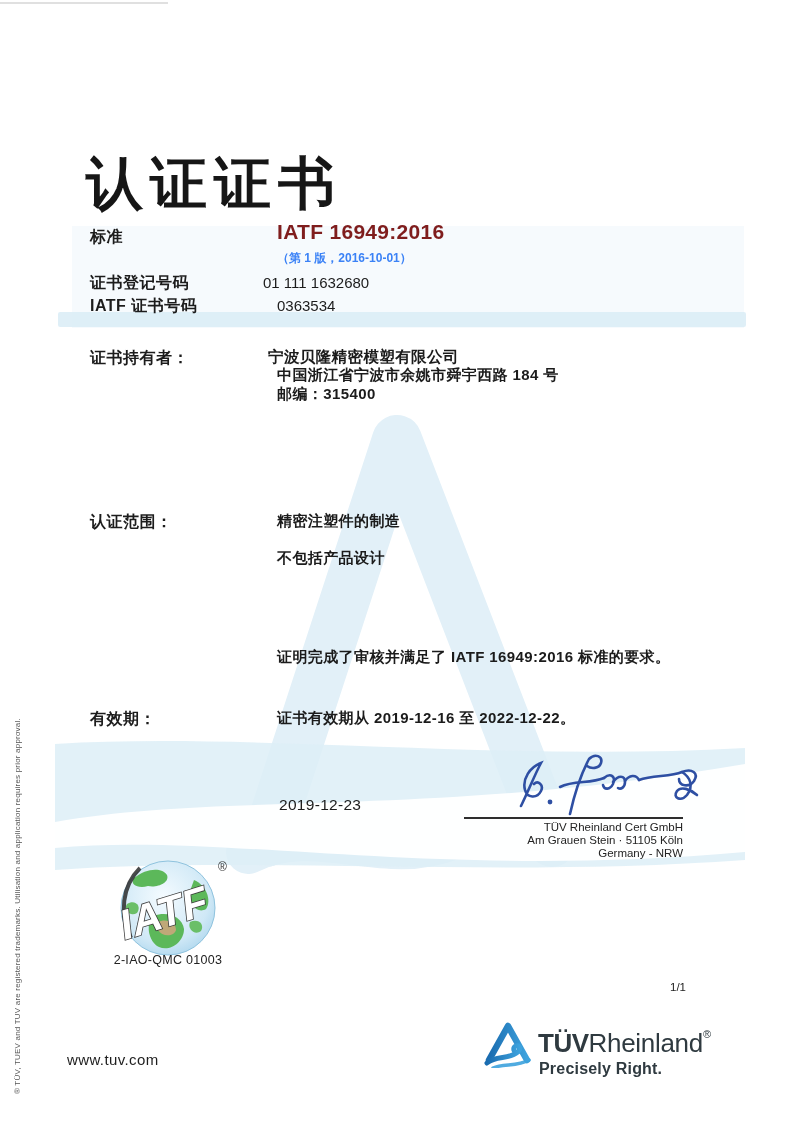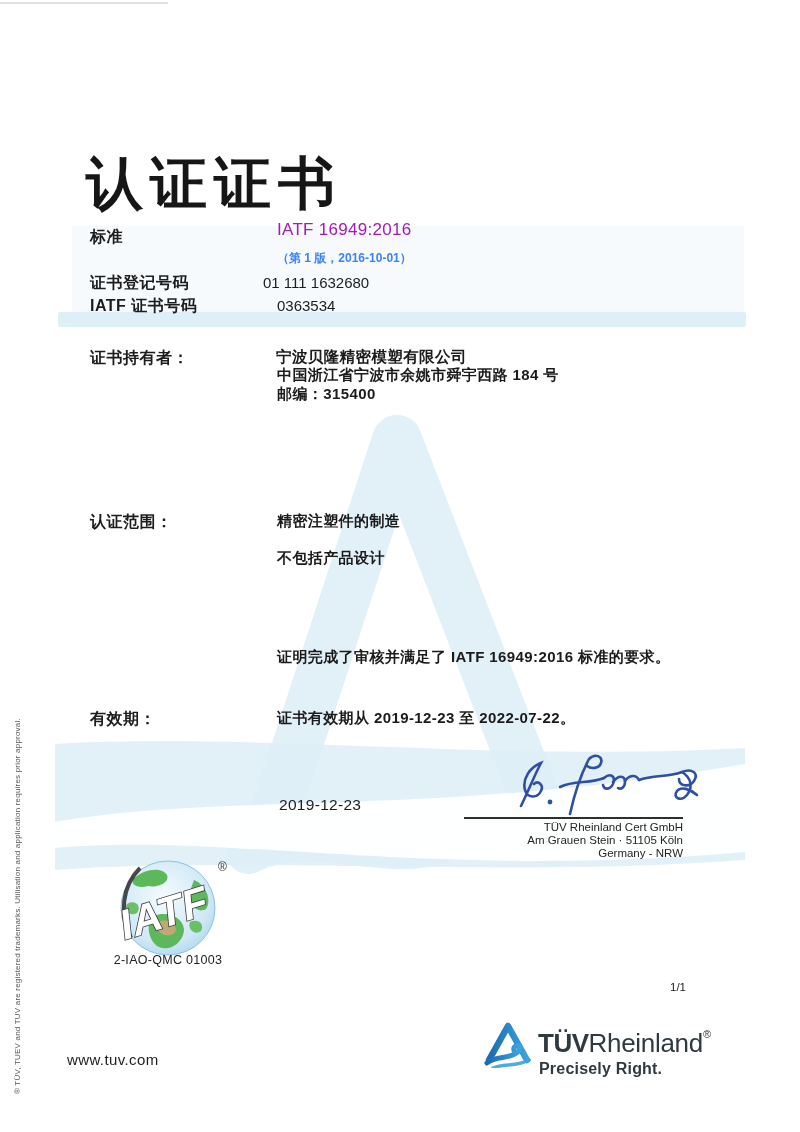--- a/index.html
+++ b/index.html
@@ -10,21 +10,21 @@
   }
   .abs{position:absolute;}
   
   #bg{left:0;top:0;width:800px;height:1132px;z-index:0;}
   .content{z-index:2;}
   .lbl{font-size:16px;font-weight:600;letter-spacing:.5px;color:#1c1c1c;white-space:nowrap;}
   .val{font-size:15px;font-weight:400;color:#1c1c1c;white-space:nowrap;}
   .title{
     font-size:57px;font-weight:800;letter-spacing:7px;color:#161616;white-space:nowrap;
   }
-  .std-heading{font-size:17px;font-weight:400;letter-spacing:.3px;color:#a21caf;white-space:nowrap;}
+  .std-heading{font-size:21px;font-weight:700;letter-spacing:.3px;color:#7f1d1d;white-space:nowrap;}
   .std-version{font-size:12px;font-weight:700;color:#3b82f6;white-space:nowrap;}
   .holder-name{font-size:15.5px;font-weight:700;letter-spacing:.4px;white-space:nowrap;}
   .cn-text{font-size:15px;font-weight:600;letter-spacing:.4px;white-space:nowrap;}
   .date-text{font-size:15.5px;font-weight:500;color:#1d1d1d;letter-spacing:.3px;}
   .sig-block{width:228px;text-align:right;font-size:11.5px;line-height:13px;color:#242424;}
   .pagenum{font-size:11.5px;color:#222;}
   .website{font-size:15px;color:#1e1e1e;letter-spacing:.4px;}
   .brandline{white-space:nowrap;color:#2f3a40;}
   .brand-tuv{font-size:26px;font-weight:800;letter-spacing:-.5px;}
   .brand-rh{font-size:26px;font-weight:400;letter-spacing:-.3px;}
@@ -67,32 +67,32 @@
 <div class="abs content std-heading" style="left:277px;top:220px">IATF 16949:2016</div>
 <div class="abs content std-version" style="left:277px;top:250px">（第 1 版，2016-10-01）</div>
 
 <div class="abs content lbl" style="left:90px;top:273px">证书登记号码</div>
 <div class="abs content val" style="left:263px;top:274px">01 111 1632680</div>
 
 <div class="abs content lbl" style="left:90px;top:296px">IATF 证书号码</div>
 <div class="abs content val" style="left:277px;top:297px">0363534</div>
 
 <div class="abs content lbl" style="left:90px;top:348px">证书持有者：</div>
-<div class="abs content holder-name" style="left:276px;top:347px">宁波贝隆精密模塑有限公司</div>
+<div class="abs content holder-name" style="left:268px;top:347px">宁波贝隆精密模塑有限公司</div>
 <div class="abs content cn-text" style="left:277px;top:366px">中国浙江省宁波市余姚市舜宇西路 184 号</div>
 <div class="abs content cn-text" style="left:277px;top:385px">邮编：315400</div>
 
 <div class="abs content lbl" style="left:90px;top:512px">认证范围：</div>
 <div class="abs content cn-text" style="left:277px;top:512px">精密注塑件的制造</div>
 <div class="abs content cn-text" style="left:277px;top:549px">不包括产品设计</div>
 
 <div class="abs content cn-text" style="left:277px;top:648px">证明完成了审核并满足了 IATF 16949:2016 标准的要求。</div>
 
 <div class="abs content lbl" style="left:90px;top:709px">有效期：</div>
-<div class="abs content cn-text" style="left:277px;top:709px">证书有效期从 2019-12-23 至 2022-07-22。</div>
+<div class="abs content cn-text" style="left:277px;top:709px">证书有效期从 2019-12-16 至 2022-12-22。</div>
 
 <div class="abs content date-text" style="left:279px;top:796px">2019-12-23</div>
 
 <svg class="abs content" style="left:518px;top:754px" width="190" height="66" viewBox="0 0 190 66">
   <g fill="none" stroke="#2e4fa3" stroke-width="2.6" stroke-linecap="round">
     <path d="M3,52 C10,38 17,20 23,9 C12,13 4,25 7,36 C9,44 19,45 23,37 C26,31 20,26 16,30"></path>
     <path d="M52,60 C56,42 62,22 71,5 C77,-1 85,2 83,9 C81,15 73,15 69,12"></path>
     <path d="M42,33 C56,26 72,30 86,24"></path>
     <path d="M86,24 C93,18 98,23 95,30 C92,36 86,36 85,31"></path>
     <path d="M95,28 C100,21 107,21 107,28 C107,33 103,36 100,34"></path>

